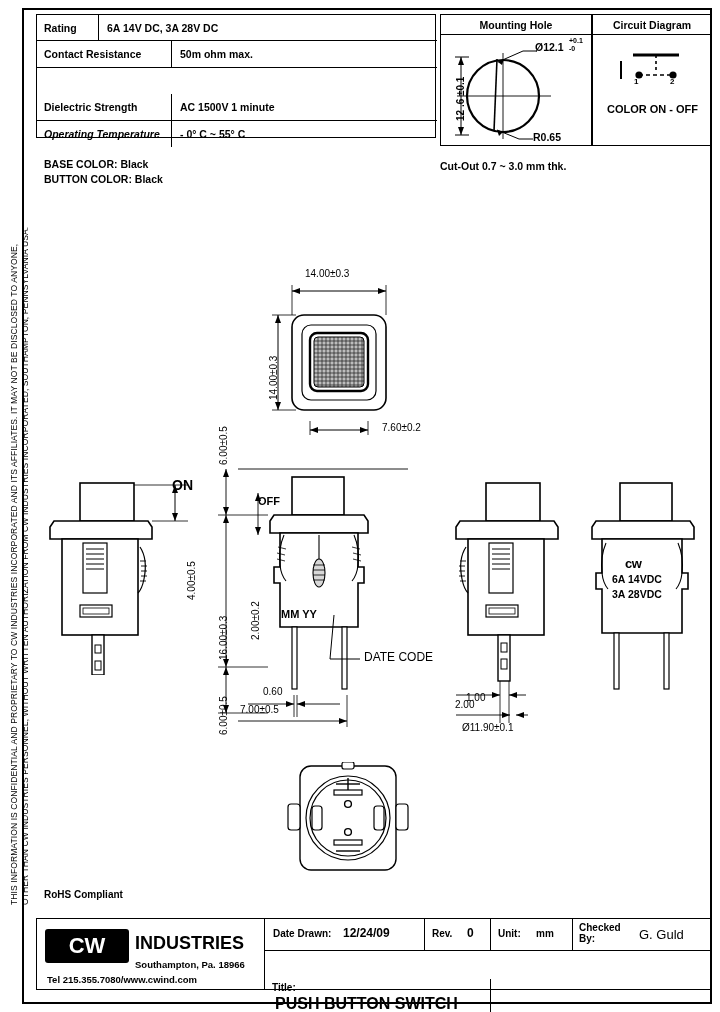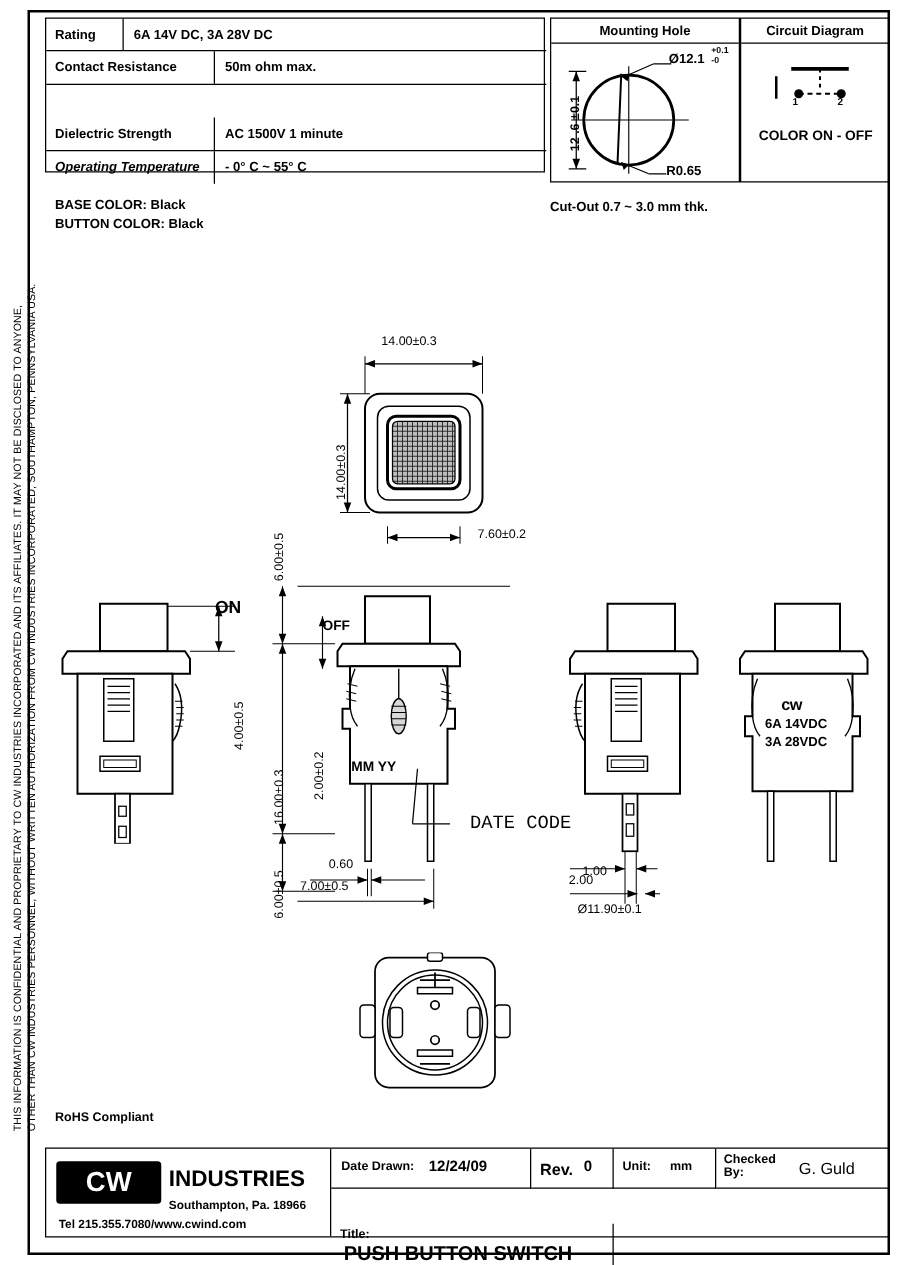--- a/index.html
+++ b/index.html
@@ -282,21 +282,21 @@
     <line x1="30" y1="266" x2="139" y2="266" stroke="#000" stroke-width="0.9"></line>
     <polygon points="139,266 131,263 131,269" fill="#000"></polygon>
     <line x1="139" y1="240" x2="139" y2="272" stroke="#000" stroke-width="0.8"></line>
   </svg>
   <div class="t b" style="left:258px;top:459px;font-size:11px;margin-top:36px;">OFF</div>
   <div class="dimv" style="left:218px;top:465px;">6.00±0.5</div>
   <div class="dimv" style="left:218px;top:660px;">16.00±0.3</div>
   <div class="dimv" style="left:250px;top:640px;">2.00±0.2</div>
   <div class="dimv" style="left:218px;top:735px;">6.00±0.5</div>
   <div class="t b" style="left:281px;top:608px;font-size:11px;">MM  YY</div>
-  <div class="t" style="left:376px;top:650px;font-size:15px;font-family:Liberation Mono, monospace;">DATE CODE</div>
+  <div class="t" style="left:364px;top:650px;font-size:12px;">DATE CODE</div>
   <div class="t dim" style="left:263px;top:686px;">0.60</div>
   <div class="t dim" style="left:240px;top:704px;">7.00±0.5</div>
 
   <svg class="abs" style="left:448px;top:465px;" width="190" height="270">
     <rect x="38" y="18" width="54" height="38" fill="#fff" stroke="#000" stroke-width="1.6"></rect>
     <path d="M12 56 L106 56 L110 62 L110 74 L8 74 L8 62 Z" fill="#fff" stroke="#000" stroke-width="1.6"></path>
     <rect x="20" y="74" width="76" height="96" fill="#fff" stroke="#000" stroke-width="1.6"></rect>
     <rect x="41" y="78" width="24" height="50" fill="#fff" stroke="#000" stroke-width="1.2"></rect>
     <g stroke="#000" stroke-width="1">
       <line x1="44" y1="84" x2="62" y2="84"></line>
@@ -376,21 +376,21 @@
       <div class="t b" style="left:98px;top:14px;font-size:18px;">INDUSTRIES</div>
       <div class="t b" style="left:98px;top:40px;font-size:9.5px;">Southampton, Pa. 18966</div>
       <div class="t b" style="left:10px;top:55px;font-size:9.5px;">Tel 215.355.7080/www.cwind.com</div>
     </div>
 
     <div class="tbcell" style="left:228px;top:0;width:160px;height:32px;border-right:1.6px solid #000;border-bottom:1.6px solid #000;">
       <div class="t b" style="left:8px;top:9px;font-size:10px;">Date Drawn:</div>
       <div class="t b" style="left:78px;top:7px;font-size:12px;">12/24/09</div>
     </div>
     <div class="tbcell" style="left:388px;top:0;width:66px;height:32px;border-right:1.6px solid #000;border-bottom:1.6px solid #000;">
-      <div class="t b" style="left:7px;top:9px;font-size:13px;">Rev.</div>
+      <div class="t b" style="left:7px;top:9px;font-size:10px;">Rev.</div>
       <div class="t b" style="left:42px;top:7px;font-size:12px;">0</div>
     </div>
     <div class="tbcell" style="left:454px;top:0;width:82px;height:32px;border-right:1.6px solid #000;border-bottom:1.6px solid #000;">
       <div class="t b" style="left:7px;top:9px;font-size:10px;">Unit:</div>
       <div class="t b" style="left:45px;top:9px;font-size:10px;">mm</div>
     </div>
     <div class="tbcell" style="left:536px;top:0;width:138px;height:32px;border-bottom:1.6px solid #000;">
       <div class="t b" style="left:6px;top:3px;font-size:10px;width:52px;white-space:normal;line-height:11px;">Checked By:</div>
       <div class="t" style="left:66px;top:8px;font-size:13px;">G. Guld</div>
     </div>

